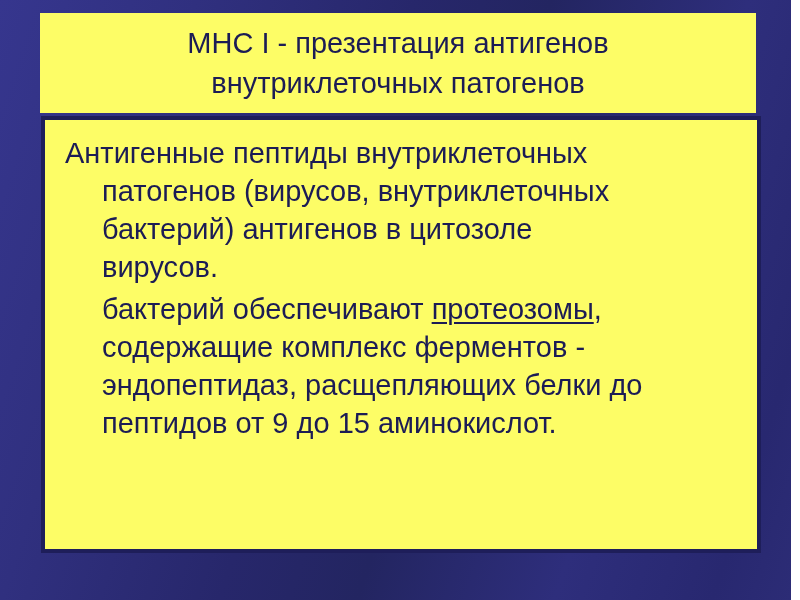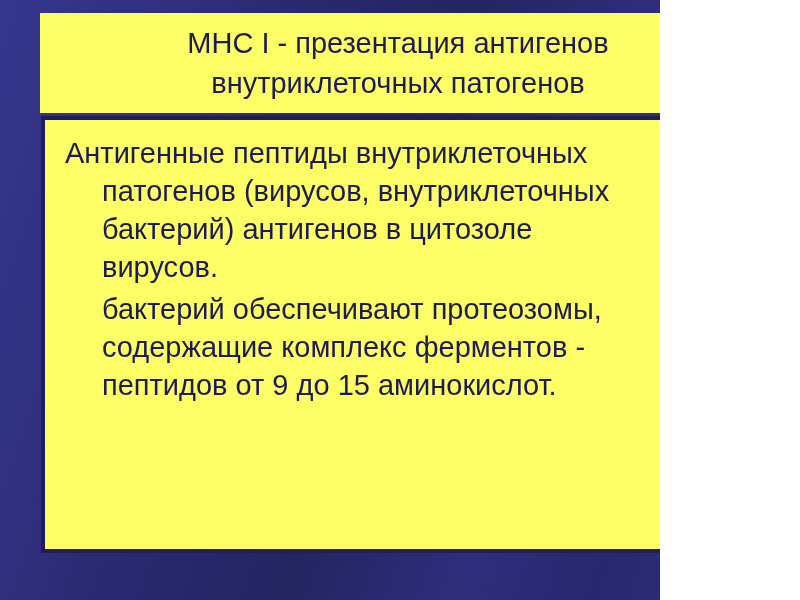--- a/index.html
+++ b/index.html
@@ -9,21 +9,21 @@
     --panel-border-navy: #1e1e5a;
   }
   * { margin: 0; padding: 0; box-sizing: border-box; }
   html, body { width: 800px; height: 600px; }
   body {
     font-family: "Liberation Sans", "DejaVu Sans", sans-serif;
     overflow: hidden;
   }
   .slide {
     position: relative;
-    width: 660px;
+    width: 791px;
     height: 600px;
     background:
       linear-gradient(108deg,
         #36368e 0%,
         #30307f 20%,
         #27276b 42%,
         #232561 56%,
         #2e2e7c 76%,
         #282870 92%,
         #2c2c76 100%);
@@ -61,20 +61,21 @@
   .body-text {
     padding: 14px 24px 0 20px;
     color: var(--text-navy, #1c1c55);
     font-size: 29px;
     line-height: 38px;
   }
   .body-paragraph { margin: 0 0 4px 0; }
   .body-line { padding-left: 37px; white-space: nowrap; }
   .body-line.no-indent { padding-left: 0; }
   .underline {
+    text-decoration: underline;
     text-underline-offset: 3px;
     text-decoration-thickness: 2px;
   }
 </style>
 </head>
 <body>
 
 <div class="slide">
 
   <div class="title-box">
@@ -86,18 +87,19 @@
     <div class="body-text">
         <div class="body-paragraph">
           <div class="body-line no-indent"><span class="">Антигенные пептиды внутриклеточных</span></div>
           <div class="body-line"><span class="">патогенов (вирусов, внутриклеточных</span></div>
           <div class="body-line"><span class="">бактерий) антигенов в цитозоле</span></div>
           <div class="body-line"><span class="">вирусов.</span></div>
         </div>
         <div class="body-paragraph">
           <div class="body-line"><span class="">бактерий обеспечивают </span><span class="underline">протеозомы</span><span class="">,</span></div>
           <div class="body-line"><span class="">содержащие комплекс ферментов -</span></div>
+          <div class="body-line"><span class="">эндопептидаз, расщепляющих белки до</span></div>
           <div class="body-line"><span class="">пептидов от 9 до 15 аминокислот.</span></div>
         </div>
       </div>
   </div>
 
 </div>
 
 </body></html>

